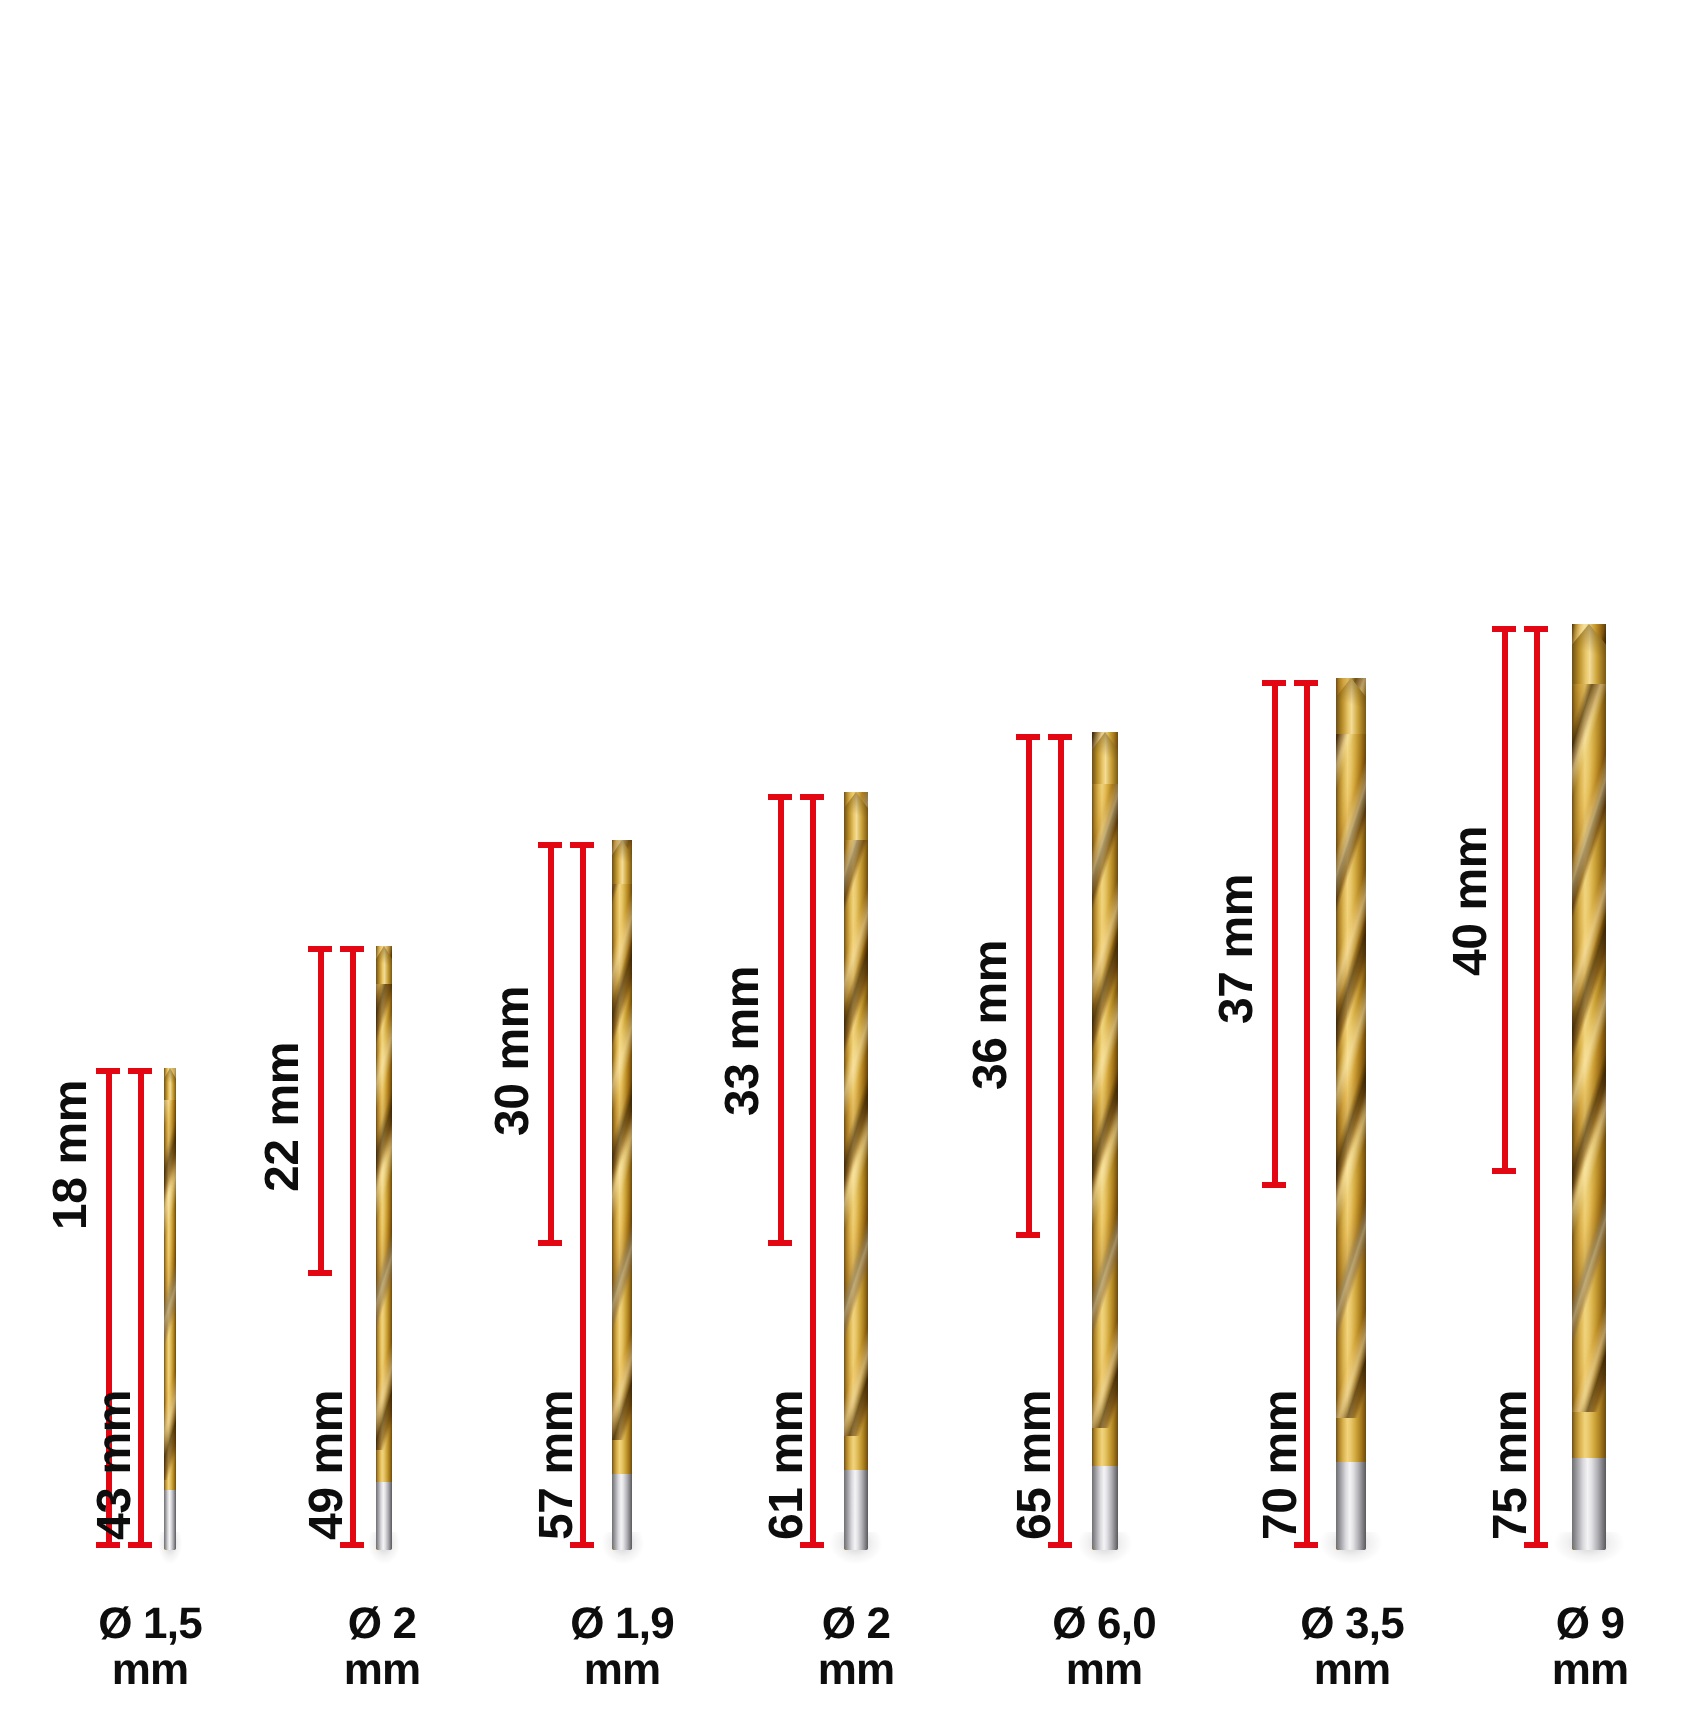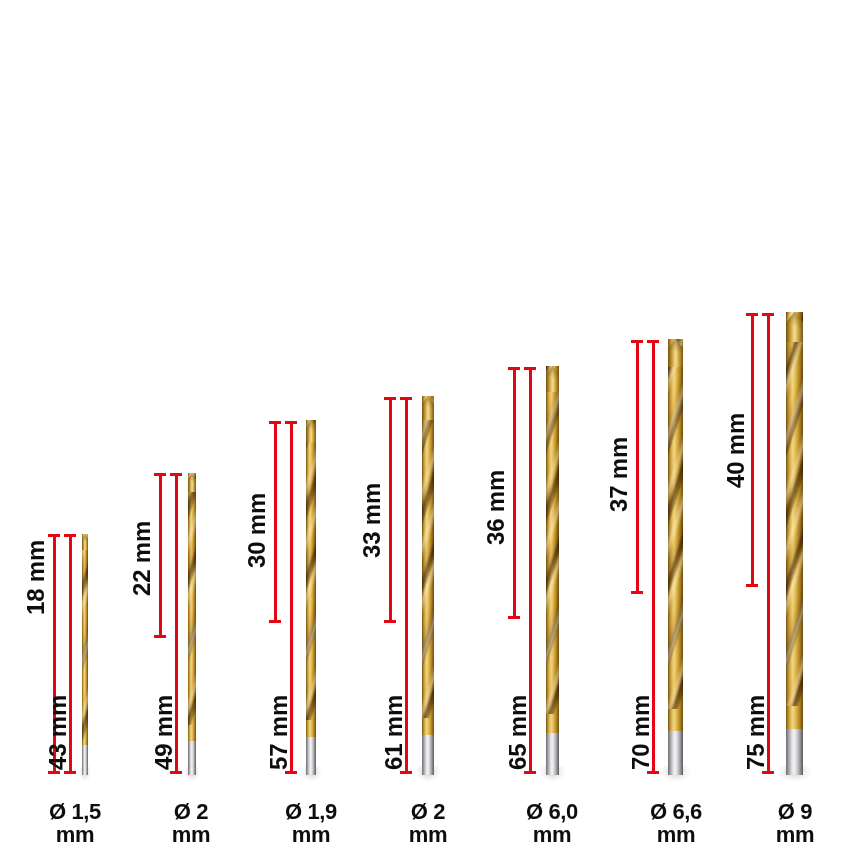--- a/index.html
+++ b/index.html
@@ -354,21 +354,21 @@
         <div class="flutes" style="height:370px;"></div>
         <div class="flutes2" style="height:370px;"></div>
       </div>
       <div class="tip" style="height:28px;">
         <div class="tipshade"></div>
       </div>
       <div class="shank" style="height:44px;"></div>
     </div>
 
     <div class="caption" style="left:24px;width:84px;">
-      <span>Ø 6,6</span>
+      <span>Ø 3,5</span>
       <span class="l2">mm</span>
     </div>
   </div>
 
   <div class="group" style="left:732px;width:119px;">
     <div class="dim" style="left:14px;top:313px;height:274px;">
       <div class="stem"></div>
       <div class="cap top"></div>
       <div class="cap bot"></div>
     </div>

